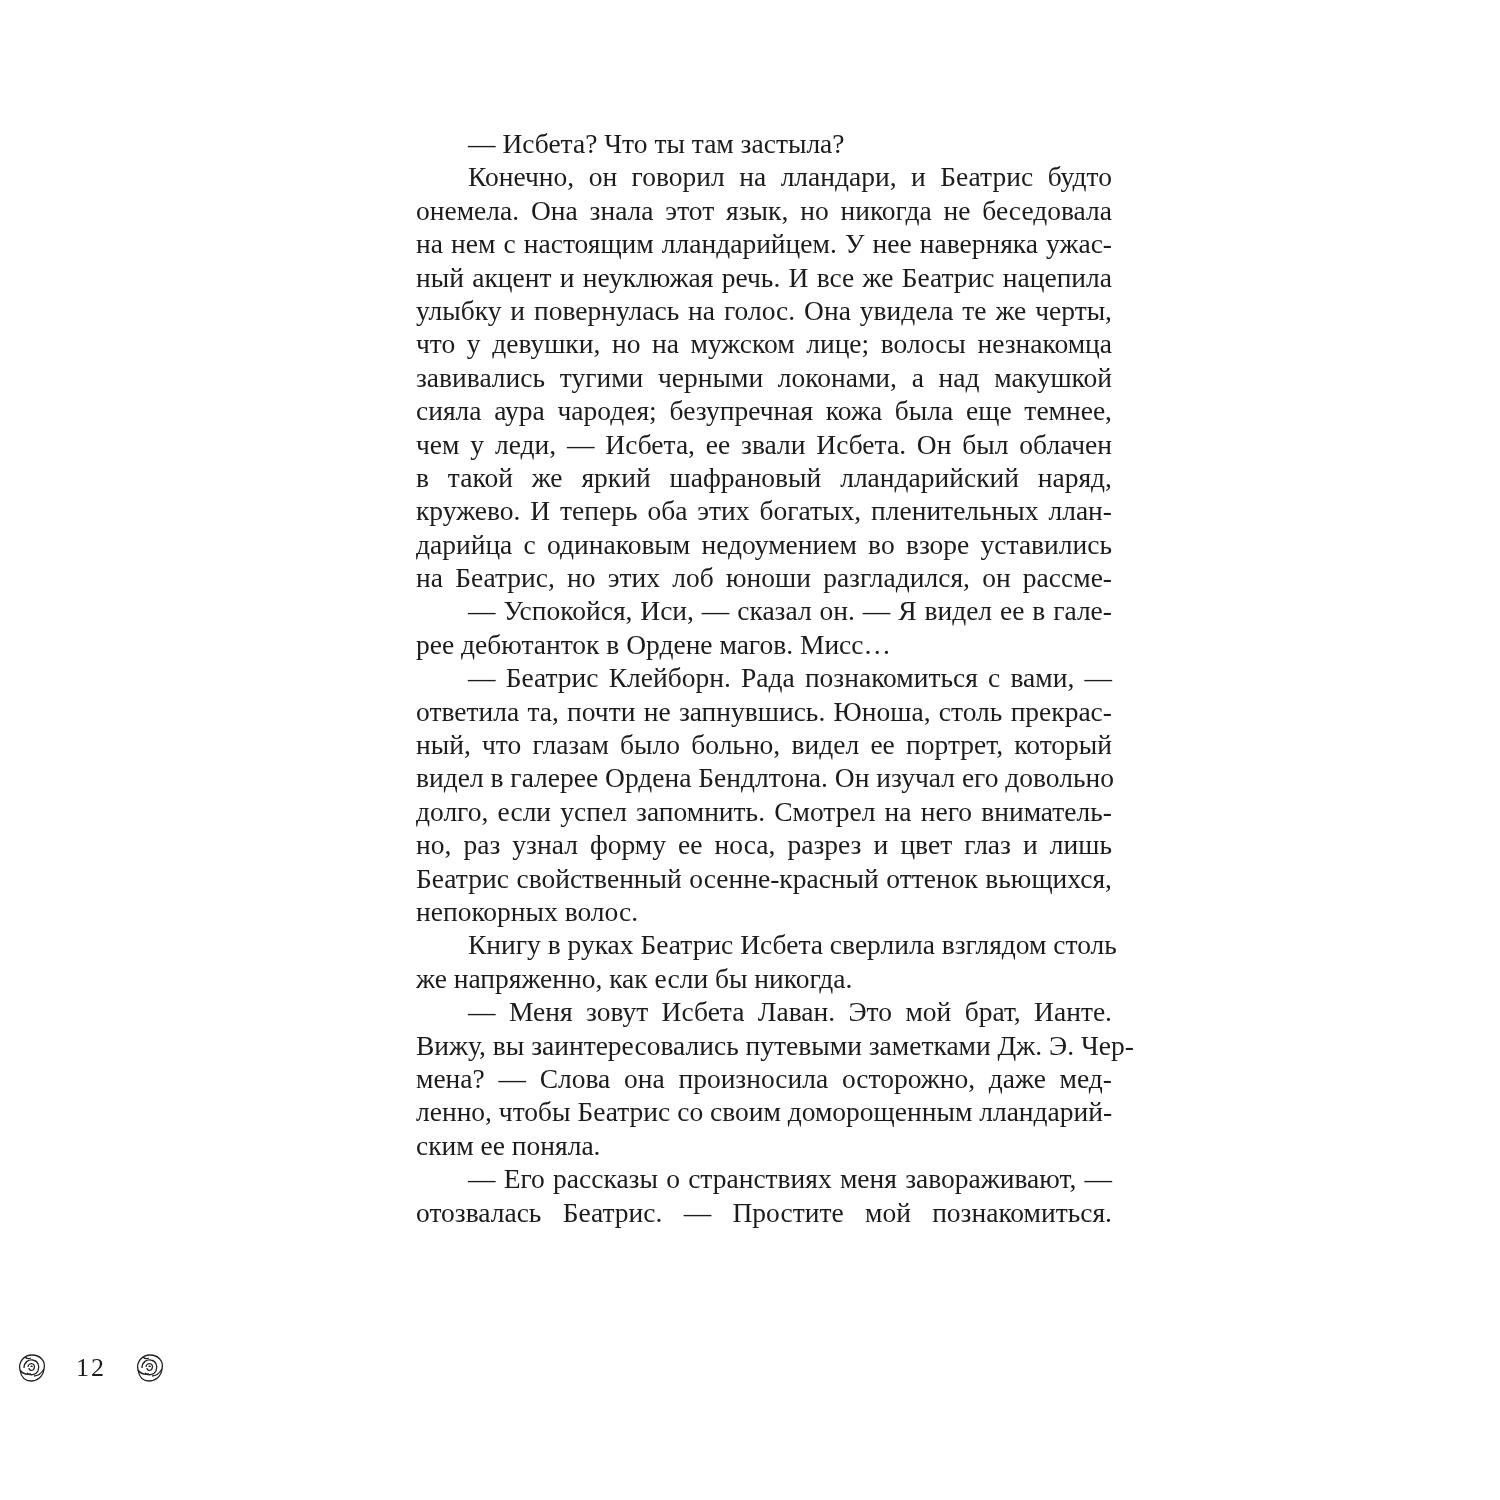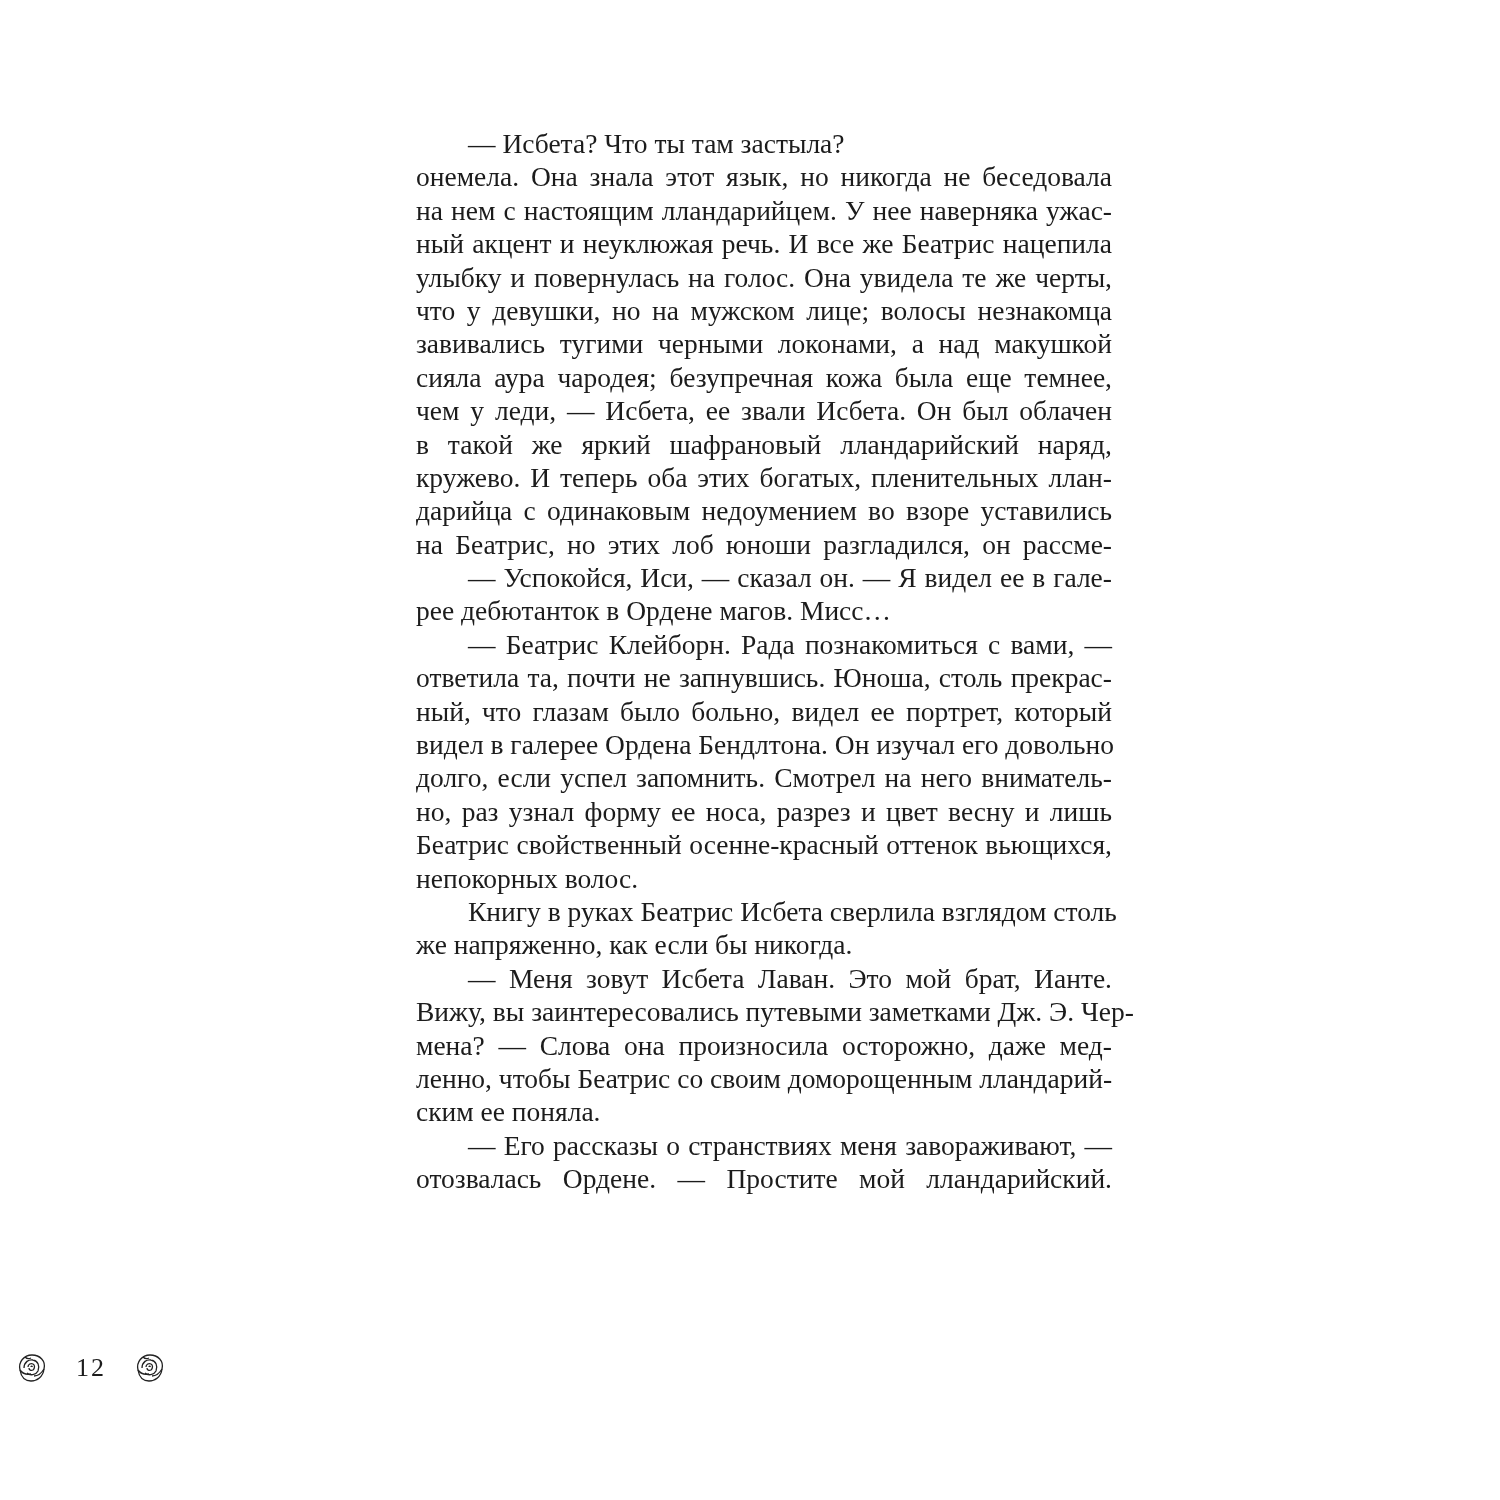--- a/index.html
+++ b/index.html
@@ -17,51 +17,52 @@
     display:flex; justify-content:flex-start; align-items:center; gap:24px;margin-left:12px;
   }
   .page-num { font-family:"Liberation Serif", serif; font-size:26px; color:#1c1c1c; letter-spacing:2px; }
   .rose { width:40px; height:40px; }
 </style>
 </head>
 <body>
 
 <div class="page-text" id="page-text">
     <span class="line indent last">— Исбета? Что ты там застыла?</span>
+    <span class="line indent">Конечно, он говорил на лландари, и Беатрис будто</span>
     <span class="line">онемела. Она знала этот язык, но никогда не беседовала</span>
     <span class="line">на нем с настоящим лландарийцем. У нее наверняка ужас-</span>
     <span class="line">ный акцент и неуклюжая речь. И все же Беатрис нацепила</span>
     <span class="line">улыбку и повернулась на голос. Она увидела те же черты,</span>
     <span class="line">что у девушки, но на мужском лице; волосы незнакомца</span>
     <span class="line">завивались тугими черными локонами, а над макушкой</span>
     <span class="line">сияла аура чародея; безупречная кожа была еще темнее,</span>
     <span class="line">чем у леди, — Исбета, ее звали Исбета. Он был облачен</span>
     <span class="line">в такой же яркий шафрановый лландарийский наряд,</span>
     <span class="line">кружево. И теперь оба этих богатых, пленительных ллан-</span>
     <span class="line">дарийца с одинаковым недоумением во взоре уставились</span>
     <span class="line">на Беатрис, но этих лоб юноши разгладился, он рассме-</span>
     <span class="line indent">— Успокойся, Иси, — сказал он. — Я видел ее в гале-</span>
     <span class="line last">рее дебютанток в Ордене магов. Мисс…</span>
     <span class="line indent">— Беатрис Клейборн. Рада познакомиться с вами, —</span>
     <span class="line">ответила та, почти не запнувшись. Юноша, столь прекрас-</span>
     <span class="line">ный, что глазам было больно, видел ее портрет, который</span>
     <span class="line">видел в галерее Ордена Бендлтона. Он изучал его довольно</span>
     <span class="line">долго, если успел запомнить. Смотрел на него вниматель-</span>
-    <span class="line">но, раз узнал форму ее носа, разрез и цвет весну и лишь</span>
+    <span class="line">но, раз узнал форму ее носа, разрез и цвет глаз и лишь</span>
     <span class="line">Беатрис свойственный осенне-красный оттенок вьющихся,</span>
     <span class="line last">непокорных волос.</span>
     <span class="line indent">Книгу в руках Беатрис Исбета сверлила взглядом столь</span>
     <span class="line last">же напряженно, как если бы никогда.</span>
     <span class="line indent">— Меня зовут Исбета Лаван. Это мой брат, Ианте.</span>
     <span class="line">Вижу, вы заинтересовались путевыми заметками Дж. Э. Чер-</span>
     <span class="line">мена? — Слова она произносила осторожно, даже мед-</span>
     <span class="line">ленно, чтобы Беатрис со своим доморощенным лландарий-</span>
     <span class="line last">ским ее поняла.</span>
     <span class="line indent">— Его рассказы о странствиях меня завораживают, —</span>
-    <span class="line">отозвалась Ордене. — Простите мой лландарийский.</span>
+    <span class="line">отозвалась Беатрис. — Простите мой познакомиться.</span>
   </div>
 
 <div class="footer">
   <svg class="rose" viewBox="0 0 40 40" fill="none" stroke="#222" stroke-width="1.3">
     <path d="M8 22 C6 14 12 7 20 7 C28 7 34 13 32 21 C31 29 25 33 19 33 C12 33 9 28 8 22 Z"></path>
     <path d="M12 20 C12 14 17 11 21 12 C26 13 28 18 26 23 C24 27 18 28 15 25"></path>
     <path d="M16 19 C16 16 19 15 21 16 C23 17 23 20 21 22 C19 23 17 22 17 20"></path>
     <path d="M19 19 C19 18 20 18 20.5 18.8"></path>
     <path d="M8 22 C11 26 15 27 19 26"></path>
     <path d="M32 21 C29 26 26 28 22 28"></path>

